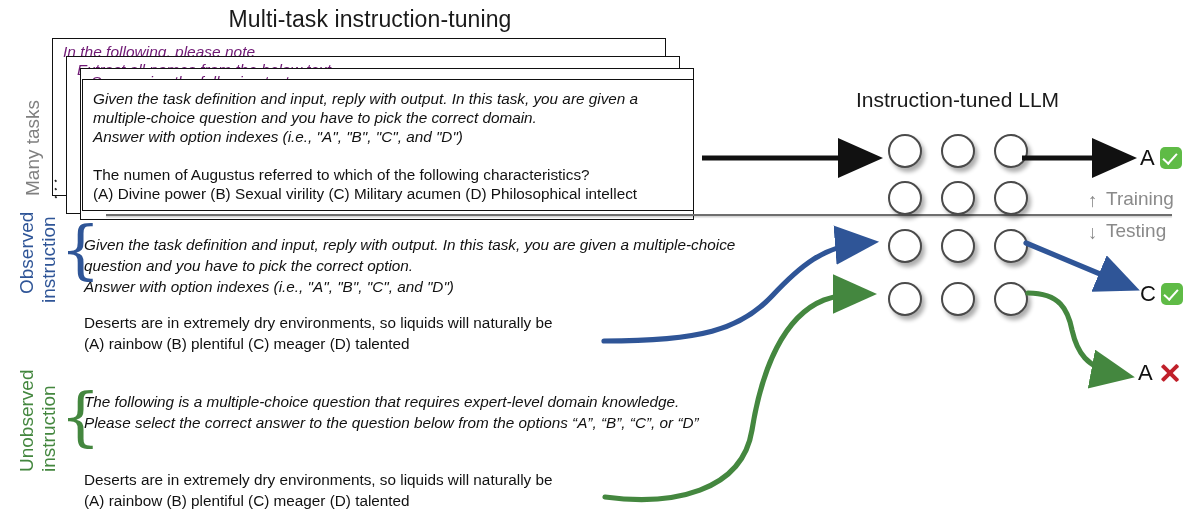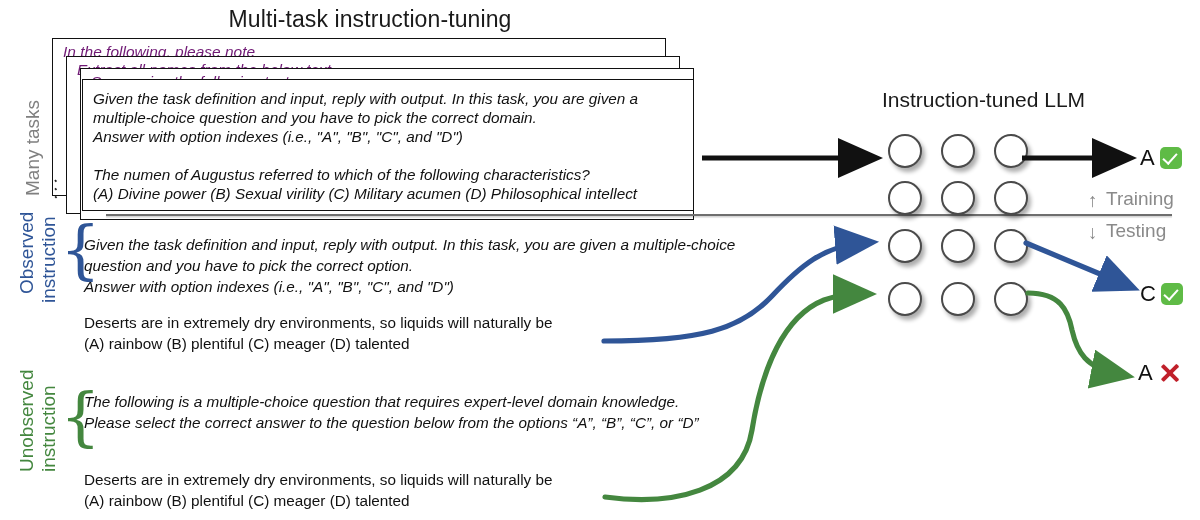--- a/index.html
+++ b/index.html
@@ -5,35 +5,35 @@
   html,body{margin:0;padding:0;background:#ffffff;}
   body{width:1200px;height:520px;position:relative;overflow:hidden;
        font-family:"Liberation Sans","DejaVu Sans",sans-serif;color:#000;}
   .stage{position:absolute;left:0;top:0;width:1200px;height:520px;}
 
   .abs{position:absolute;}
 
   
   #title-multitask{left:220;top:6px;width:300px;text-align:center;
      font-size:23px;color:#1a1a1a;letter-spacing:.1px;}
-  #title-llm{font-size:21px;color:#1a1a1a;margin-left:26px;}
+  #title-llm{font-size:21px;color:#1a1a1a;}
 
   
   .vlabel{transform-origin:0 0;white-space:nowrap;font-size:19px;}
   .vlabel.gray{color:#808080;}
   .vlabel.blue{color:#2F5597;}
   .vlabel.green{color:#44873F;}
 
   
   .card{background:#ffffff;border:1.6px solid #111;box-sizing:border-box;
         box-shadow:0 0 0 0 rgba(0,0,0,0);}
   .card-text{position:absolute;font-style:italic;font-size:15.5px;color:#701a75;
              white-space:nowrap;}
   .card-front{background:#fff;border:1.8px solid #111;box-sizing:border-box;}
-  .front-line{position:absolute;font-size:15.3px;color:#111;white-space:nowrap;line-height:19px;font-style:italic;}
+  .front-line{position:absolute;font-size:15.3px;color:#111;white-space:nowrap;line-height:19px;}
   .front-line.ital{font-style:italic;}
 
   
   .para{position:absolute;font-size:15.3px;line-height:21px;color:#111;}
   .para.ital{font-style:italic;}
 
   
   .brace{position:absolute;font-size:64px;line-height:1;font-family:"DejaVu Serif",serif;}
   .brace.blue{color:#2F5597;}
   .brace.green{color:#44873F;}

